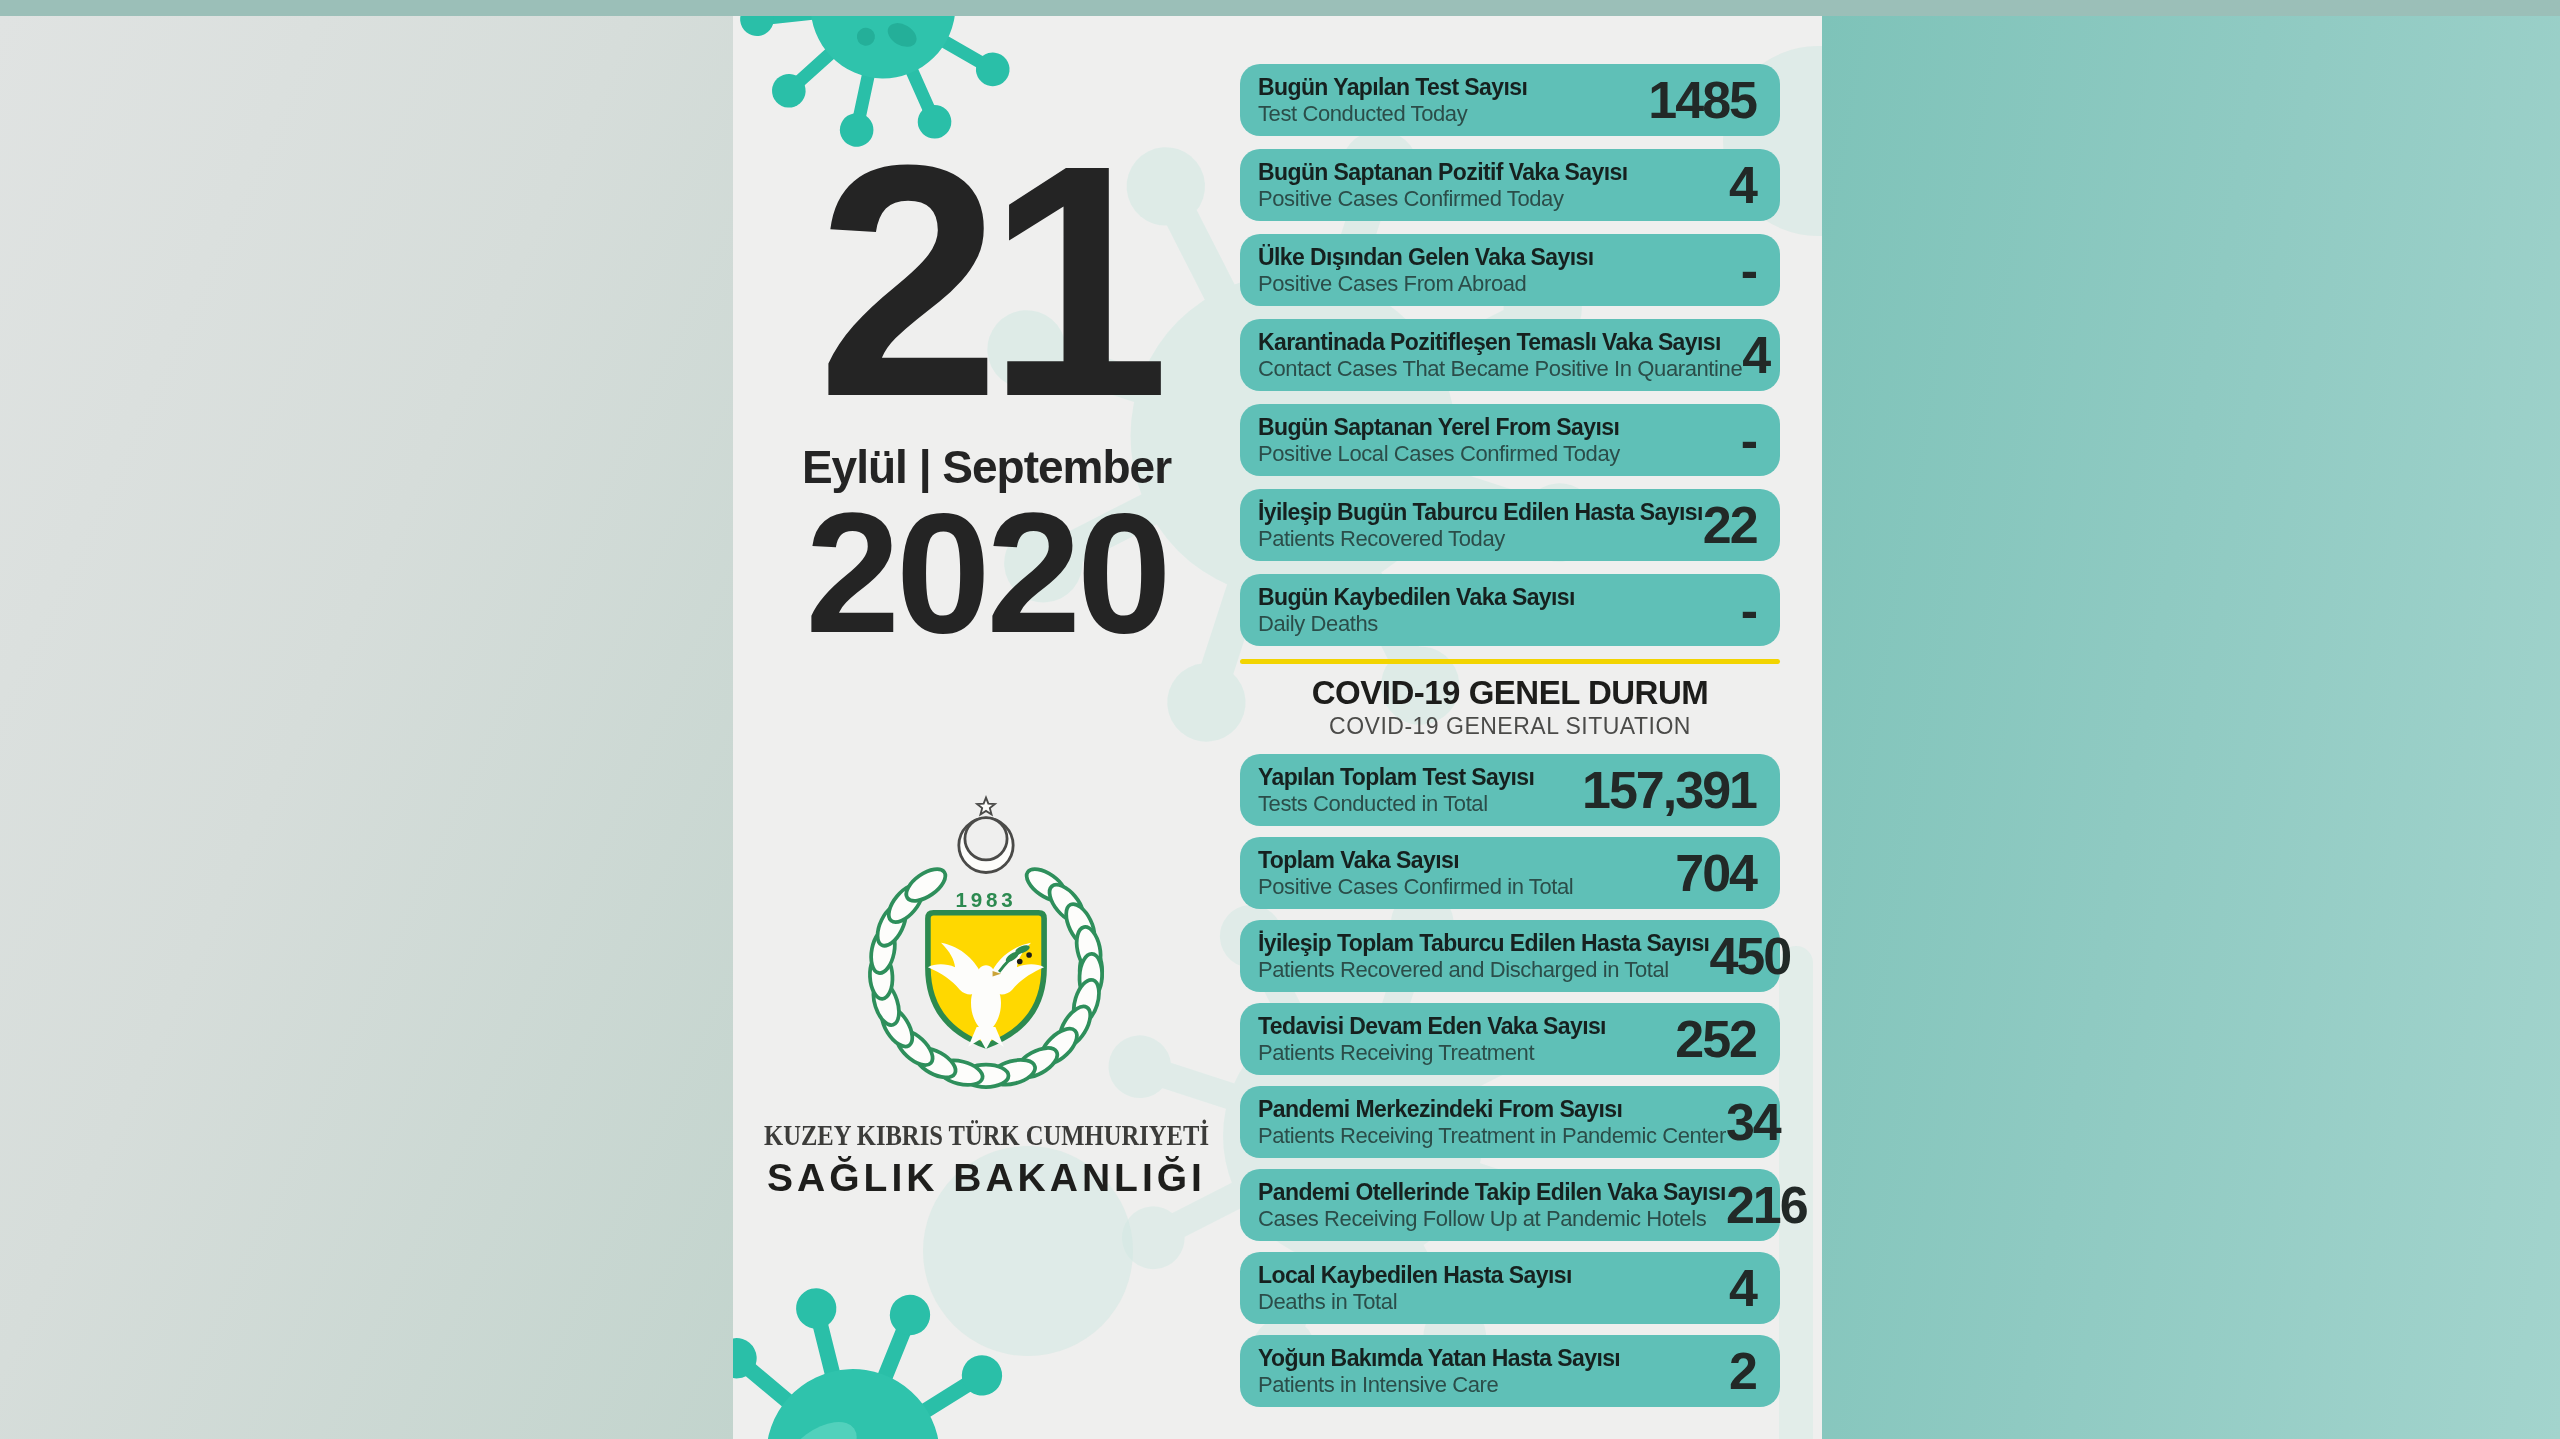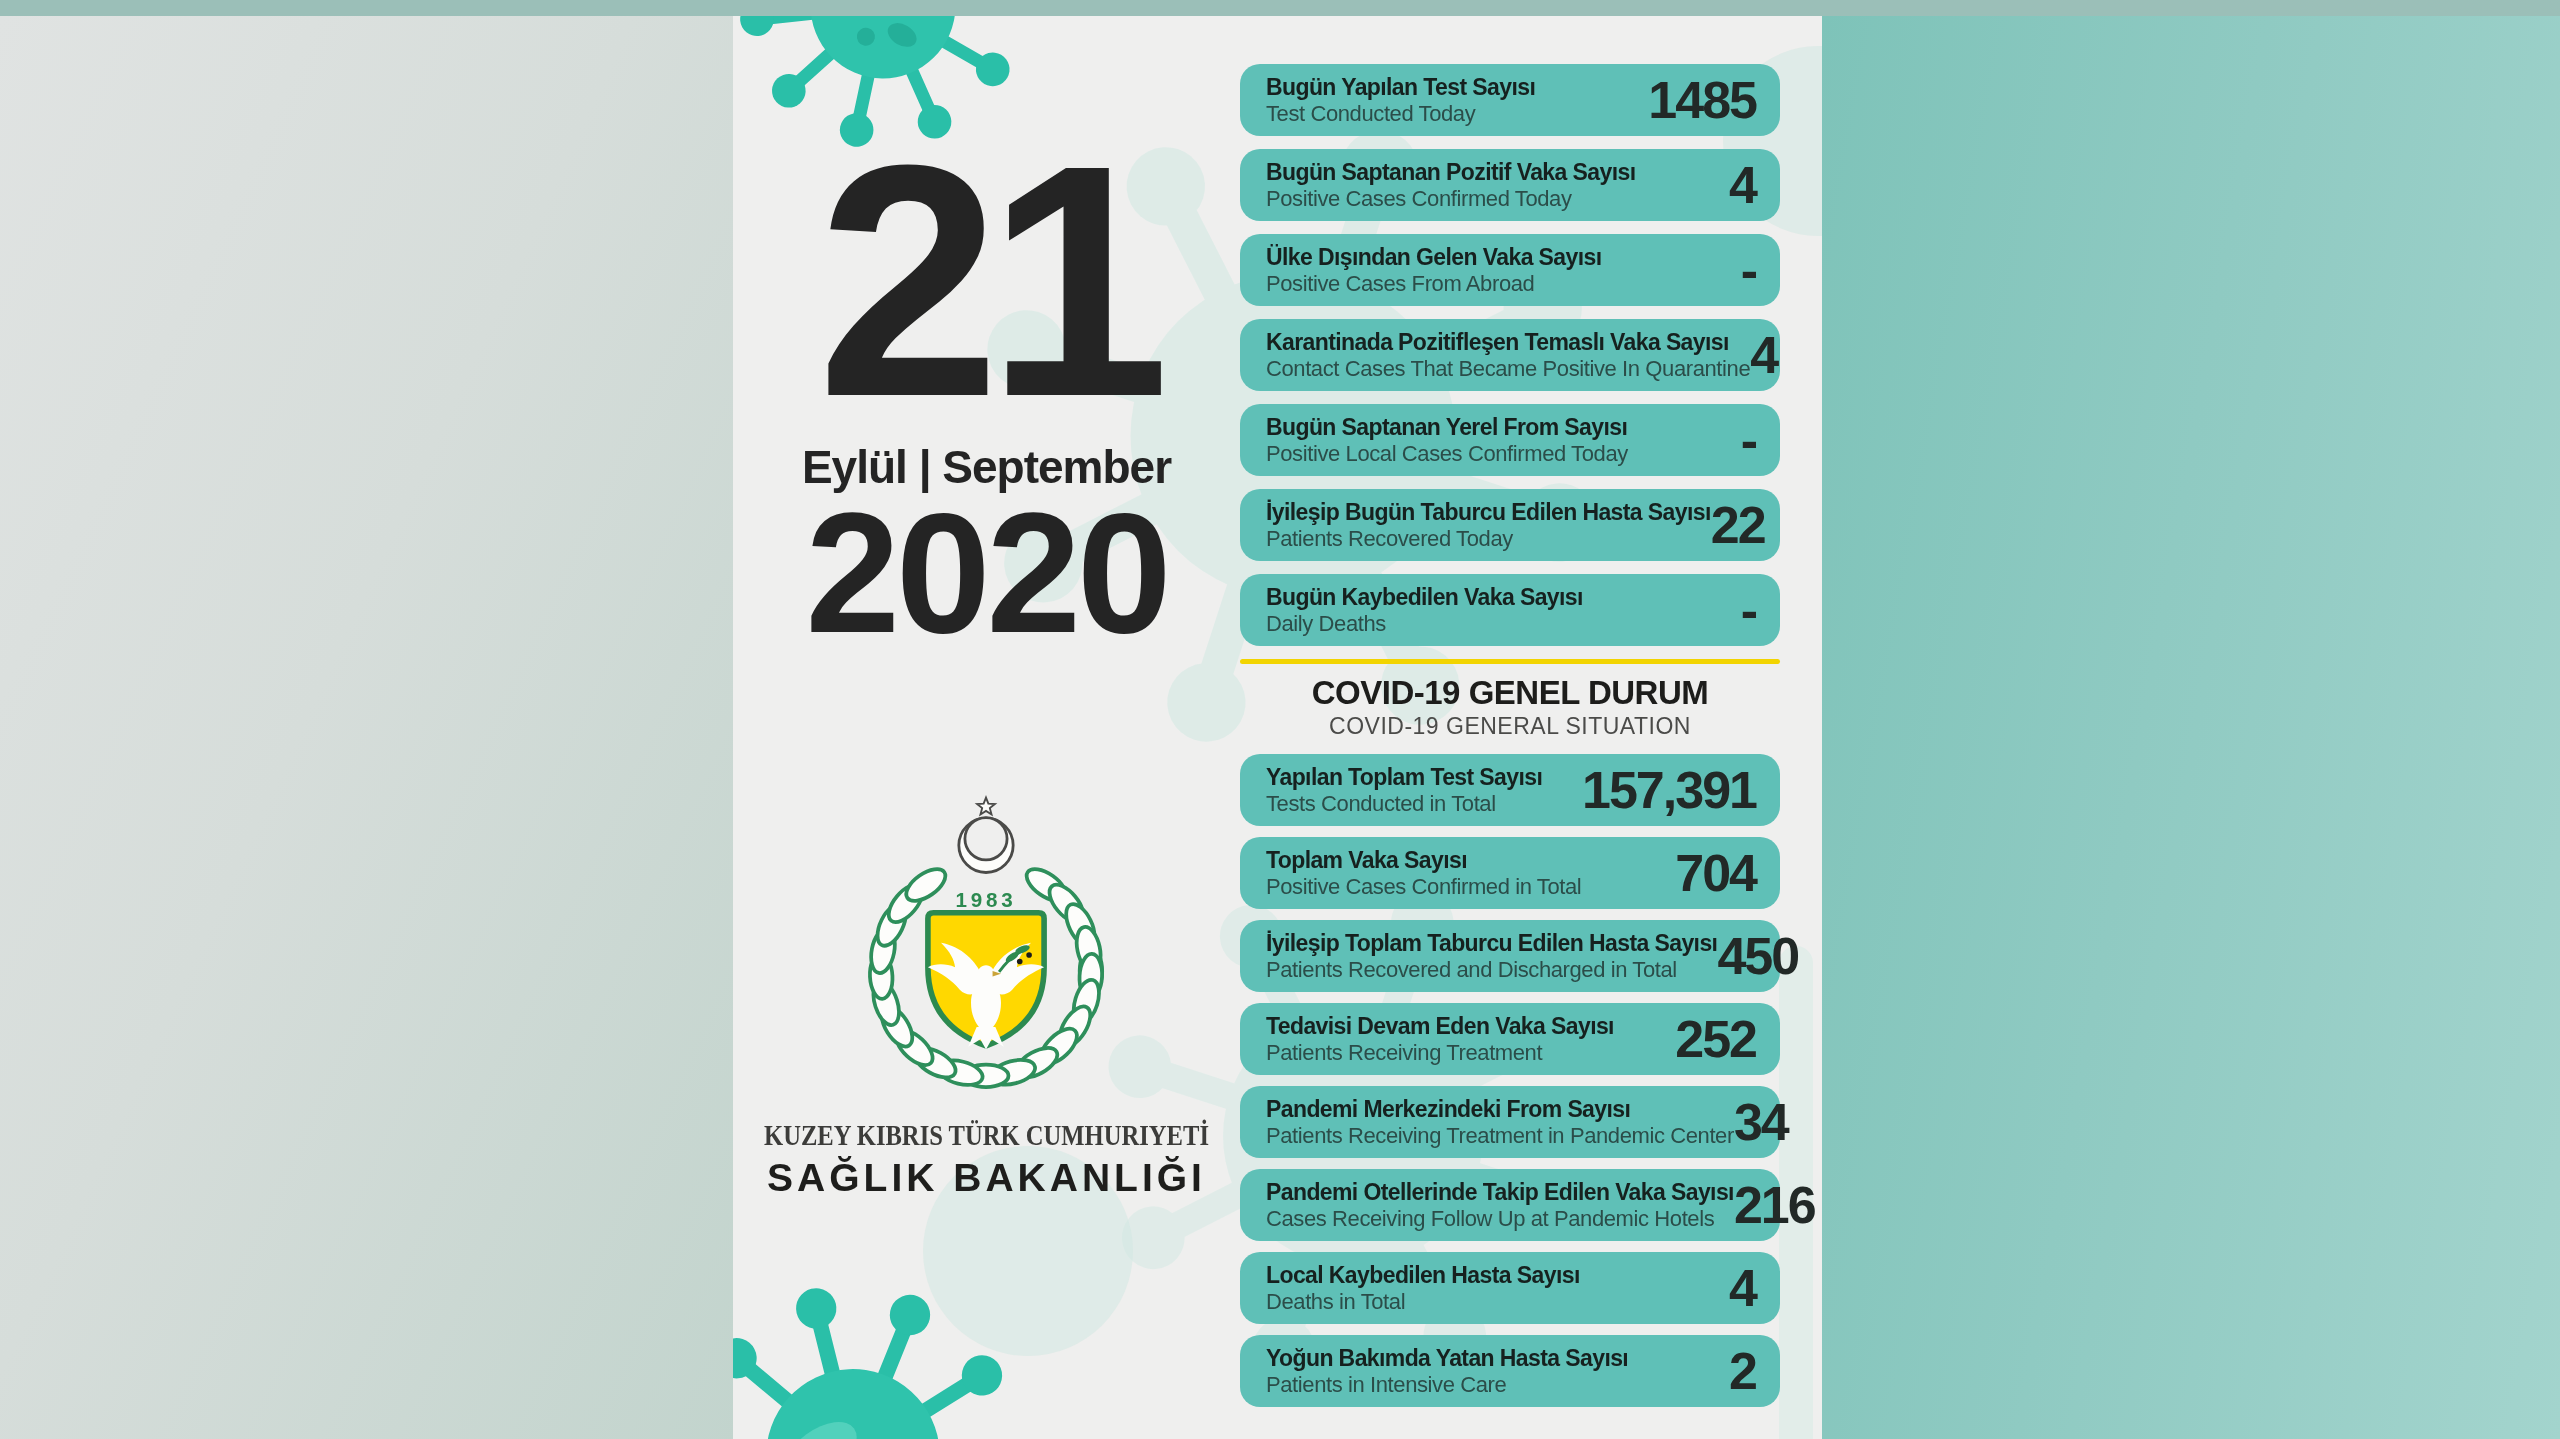--- a/index.html
+++ b/index.html
@@ -27,21 +27,21 @@
   .emblem-wrap{position:absolute;top:775px;left:103px;width:300px;height:312px;}
   .country-line{position:absolute;top:1102px;left:-40px;width:587px;text-align:center;
                 font-family:"Liberation Serif","DejaVu Serif",serif;
                 font-size:30px;font-weight:bold;color:#3c3c3a;letter-spacing:0px;
                 transform:scaleX(0.82);}
   .ministry-line{position:absolute;top:1140px;left:0;width:507px;text-align:center;
                  font-size:39px;font-weight:bold;letter-spacing:4px;color:#1e1e1c;}
   
   .stats-col{position:absolute;left:507px;top:48px;width:540px;z-index:2;}
   .stat-row{display:flex;align-items:center;height:72px;border-radius:20px;
-            background:#5fc0b7;margin-bottom:13px;padding:0 24px 0 26px;box-sizing:border-box;}
+            background:#5fc0b7;margin-bottom:13px;padding:0 24px 0 18px;box-sizing:border-box;}
   .stat-labels{display:flex;flex-direction:column;justify-content:center;}
   .stat-title{font-size:23px;font-weight:bold;line-height:27px;letter-spacing:-0.6px;color:#16211f;white-space:nowrap;}
   .stat-subtitle{font-size:22px;line-height:25px;letter-spacing:-0.4px;color:#2b4d49;white-space:nowrap;}
   .stat-value{margin-left:auto;font-size:52px;font-weight:bold;letter-spacing:-2px;color:#222927;white-space:nowrap;}
   .divider{height:5px;border-radius:3px;background:#f2d400;margin:2px 0 10px 0;}
   .section-header{text-align:center;margin-bottom:14px;}
   .section-title{font-size:33px;line-height:38px;font-weight:bold;letter-spacing:-0.5px;color:#1d1d1b;}
   .section-subtitle{font-size:23px;line-height:28px;color:#4b4b49;letter-spacing:0.5px;}
   .mb11{margin-bottom:11px;}
   

